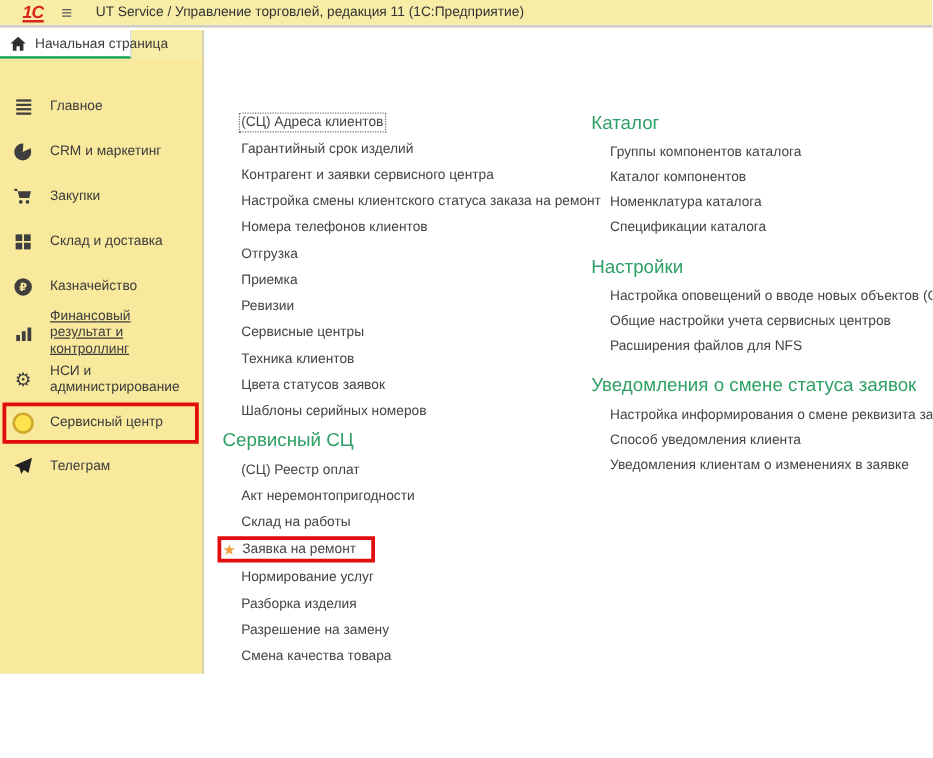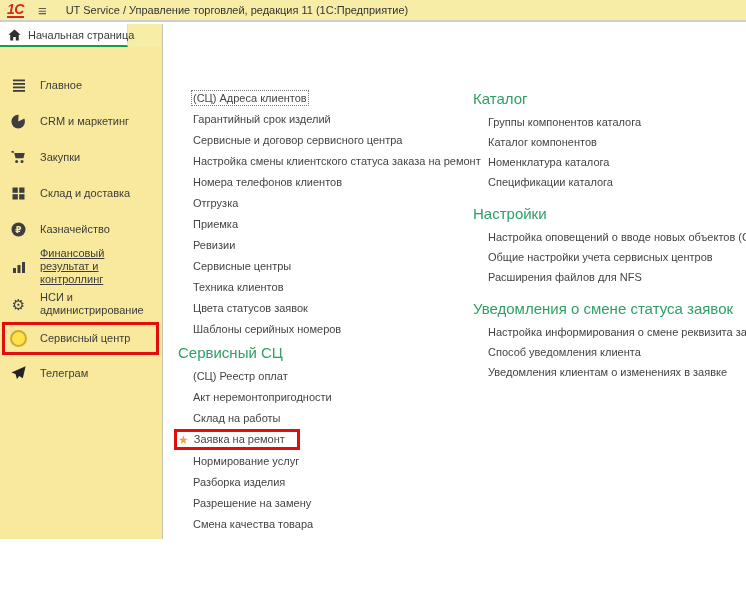--- a/index.html
+++ b/index.html
@@ -13,30 +13,30 @@
     font-family:"Liberation Sans","DejaVu Sans",sans-serif;color:#3f3f3f;
     -webkit-font-smoothing:antialiased;
   }
   
   .topbar{
     position:absolute;top:0;left:0;width:746px;height:22px;
     background:var(--topbar-yellow,#f7eda7);border-bottom:2px solid #cdcdcd;
     display:flex;align-items:center;
   }
   .logo{font-weight:bold;font-style:italic;font-size:14px;color:#d6261f;
-        margin-left:7px;letter-spacing:-0.5px;border-bottom:2px double #d6261f;line-height:13px;}
+        margin-left:18px;letter-spacing:-0.5px;border-bottom:2px double #d6261f;line-height:13px;}
   .hamburger{font-size:15px;color:#5a5a5a;margin-left:14px;cursor:pointer;line-height:1;}
   .win-title{font-size:11px;color:#333;margin-left:19px;white-space:nowrap;text-align:center;}
   
   .tabstrip-left{
     position:absolute;top:24px;left:0;width:163px;height:23px;
     background:var(--topbar-yellow,#f7eda7);border-right:1px solid #c3c3b1;
   }
   .tab-active{
-    position:absolute;top:24px;left:0;width:128px;height:23px;background:#fff;
+    position:absolute;top:24px;left:0;width:105px;height:23px;background:#fff;
     border-right:1px solid #dcdcdc;border-bottom:2px solid var(--tab-green,#0ea24e);
     display:flex;align-items:center;gap:7px;padding-left:8px;cursor:pointer;
   }
   .tab-label{font-size:11px;color:#3c3c3c;white-space:nowrap;}
   
   .sidebar{
     position:absolute;top:47px;left:0;width:163px;height:492px;
     background:var(--sidebar-yellow,#f8e99c);border-right:1px solid #c3c3b1;
     padding-top:20px;
   }
@@ -188,21 +188,21 @@
           <path d="M14.6 0.2 L0.4 6.4 L4.5 8.1 L6 13.2 L8.1 9.9 L11.8 12.3 Z"></path>
         </svg>
     </span>
     <span class="lbl">Телеграм</span>
   </div>
 </div>
 
 <div class="col col1">
   <a class="nav-link focused-link"><span>(СЦ) Адреса клиентов</span></a>
   <a class="nav-link"><span>Гарантийный срок изделий</span></a>
-  <a class="nav-link"><span>Сервисные и договор сервисного центра</span></a>
+  <a class="nav-link"><span>Контрагент и заявки сервисного центра</span></a>
   <a class="nav-link"><span>Настройка смены клиентского статуса заказа на ремонт</span></a>
   <a class="nav-link"><span>Номера телефонов клиентов</span></a>
   <a class="nav-link"><span>Отгрузка</span></a>
   <a class="nav-link"><span>Приемка</span></a>
   <a class="nav-link"><span>Ревизии</span></a>
   <a class="nav-link"><span>Сервисные центры</span></a>
   <a class="nav-link"><span>Техника клиентов</span></a>
   <a class="nav-link"><span>Цвета статусов заявок</span></a>
   <a class="nav-link"><span>Шаблоны серийных номеров</span></a>
 

